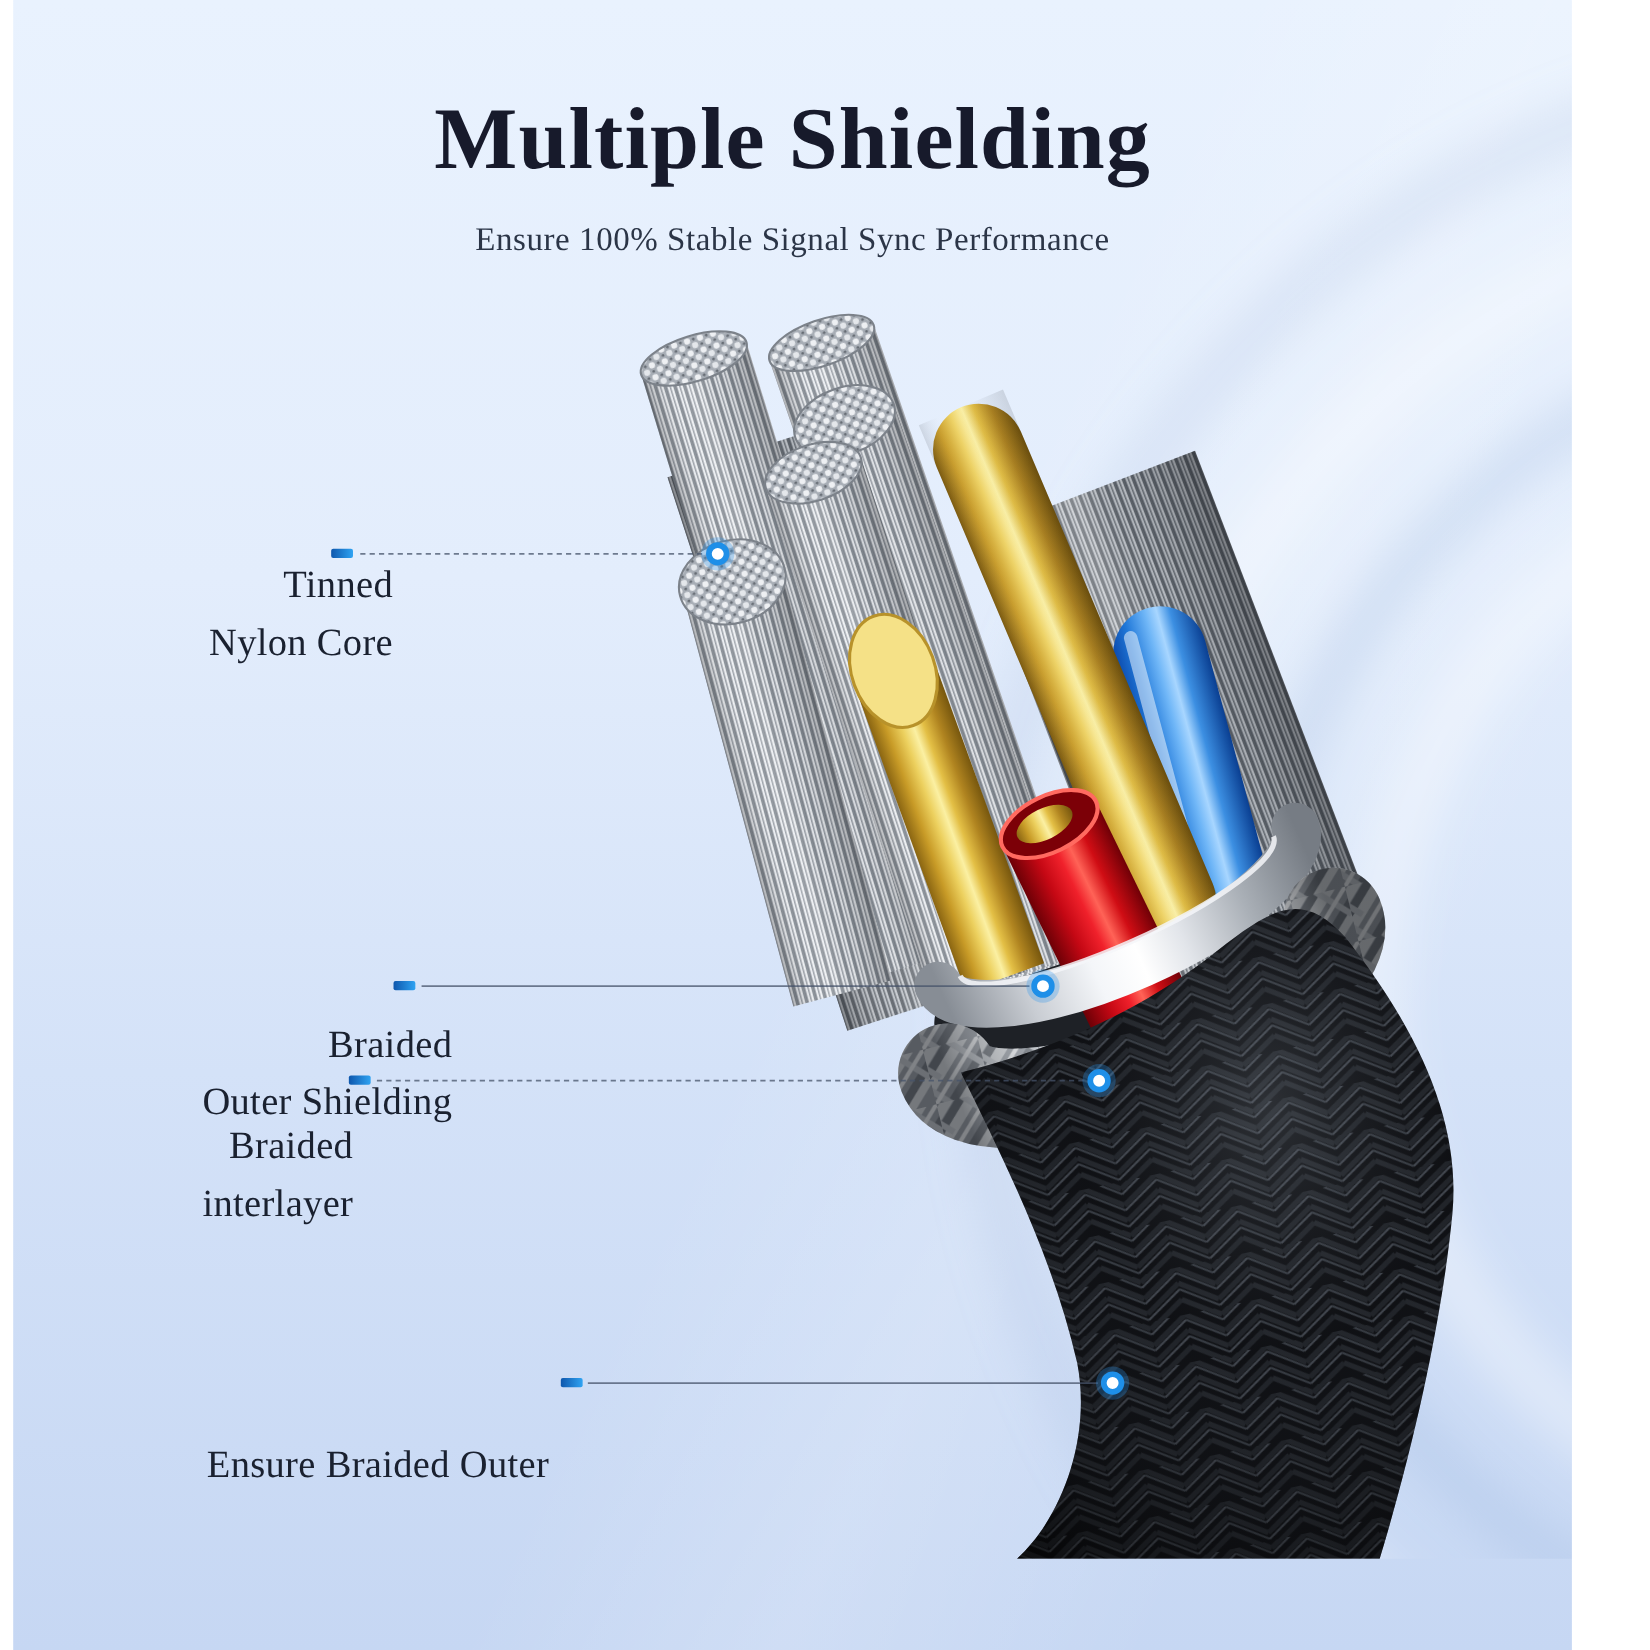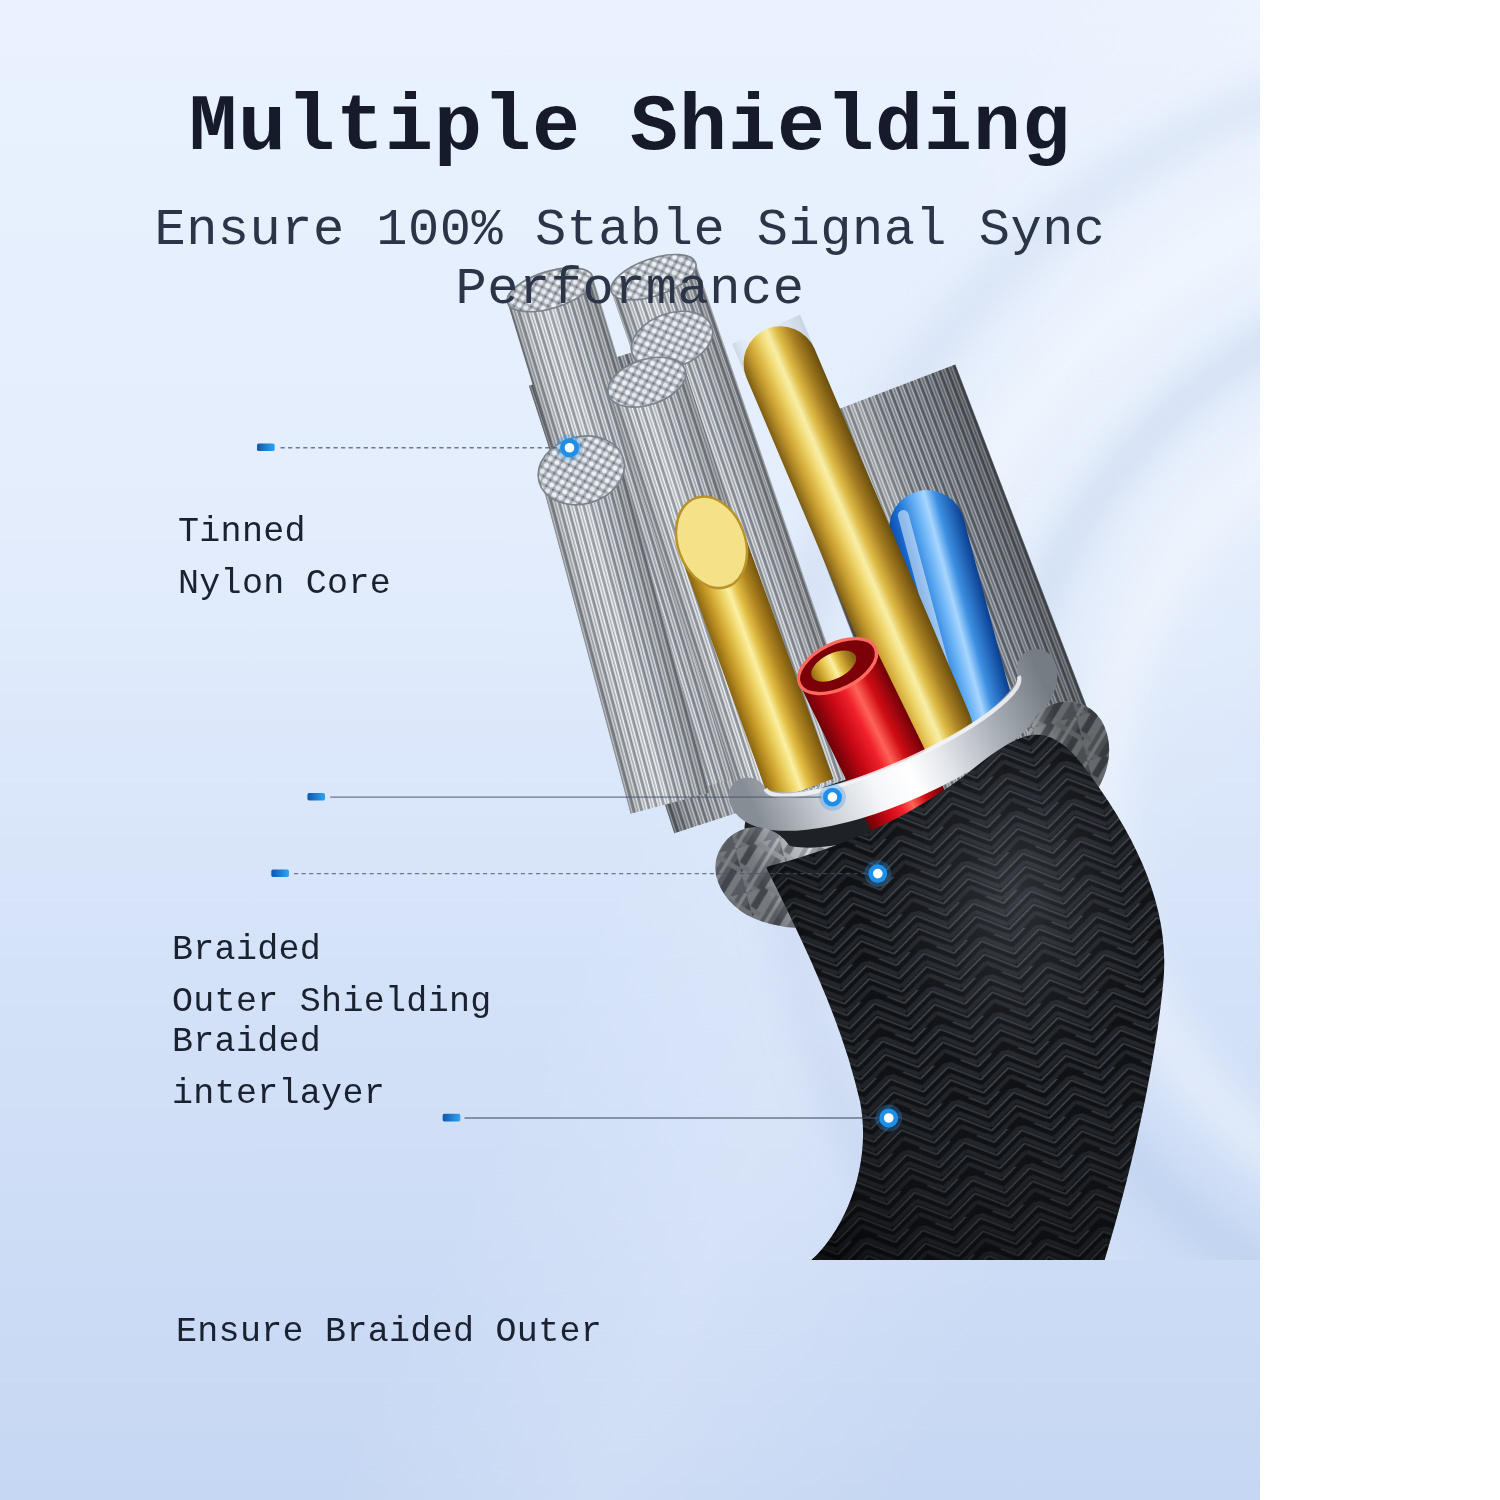--- a/index.html
+++ b/index.html
@@ -1,52 +1,54 @@
 <!DOCTYPE html>
 <html><head>
 <meta charset="utf-8">
 <style>
   html,body{margin:0;padding:0;}
   .canvas{
     position:relative;
-    width:1260px;height:1500px;
+    width:1417px;height:1500px;
     overflow:hidden;
-    font-family:Liberation Mono, monospace;
+    font-family:Liberation Serif, serif;
     background:
       linear-gradient(115deg, rgba(255,255,255,0) 52%, rgba(255,255,255,.16) 66%, rgba(255,255,255,0) 82%),
       linear-gradient(180deg,#e9f2fe 0%, #e3edfc 35%, #d4e2f8 65%, #c6d7f3 100%);
+    margin-left: 12px;
   }
   .header{
     position:absolute;left:0;top:0;width:100%;
     text-align:center;
     z-index:5;
   }
   .header h1{
     margin:82px 0 0 0;
     font-size:80px;
     font-weight:800;
     letter-spacing:1px;
     color:#171a2b;
   }
   .subtitle{
     margin-top:28px;
-    font-size:52px;
+    font-size:30px;
     font-weight:500;
     letter-spacing:.5px;
     color:#2b3547;
   }
   .callout{
     position:absolute;
     z-index:6;
     color:#1a2130;
     font-size:35px;
     font-weight:500;
     line-height:52px;
     letter-spacing:.3px;
     white-space:nowrap;
+    text-align:right;
   }
   svg.art{position:absolute;inset:0;z-index:2;}
 </style>
 </head>
 <body>
 
 <div class="canvas">
 
   <svg class="art" viewBox="0 0 1500 1500">
     <defs>

